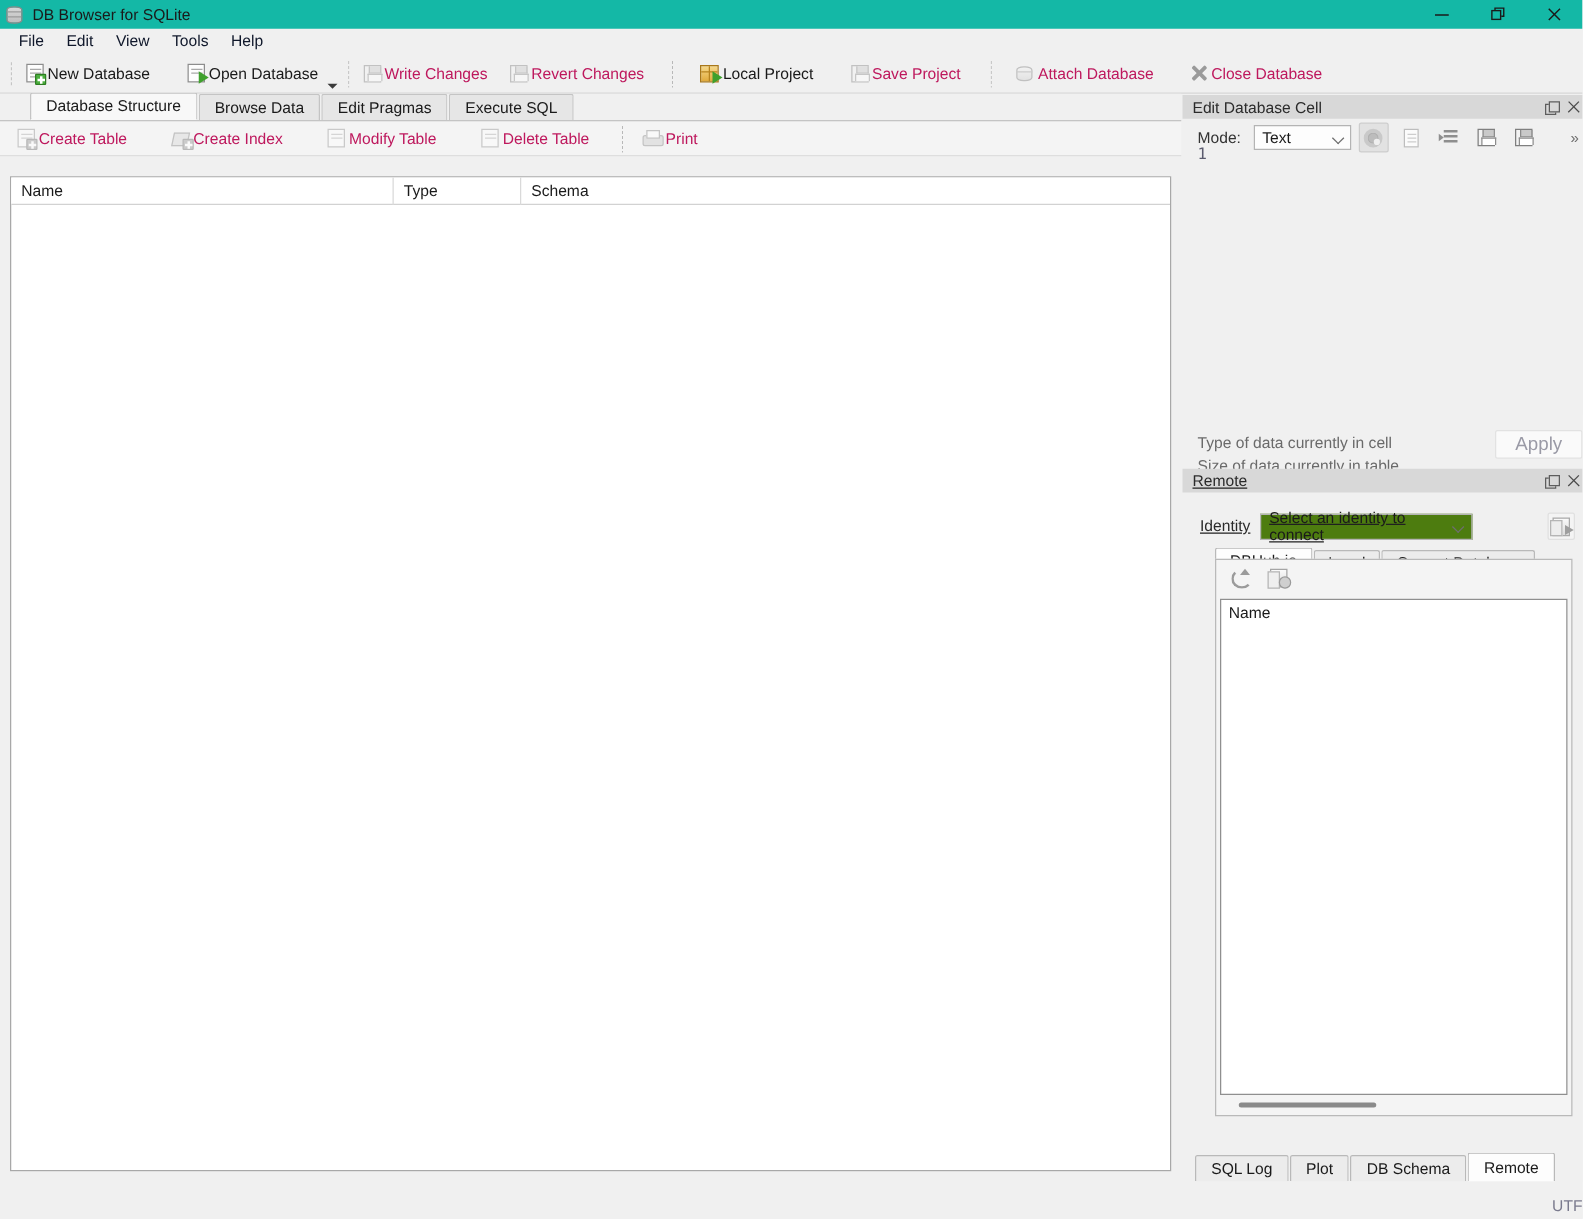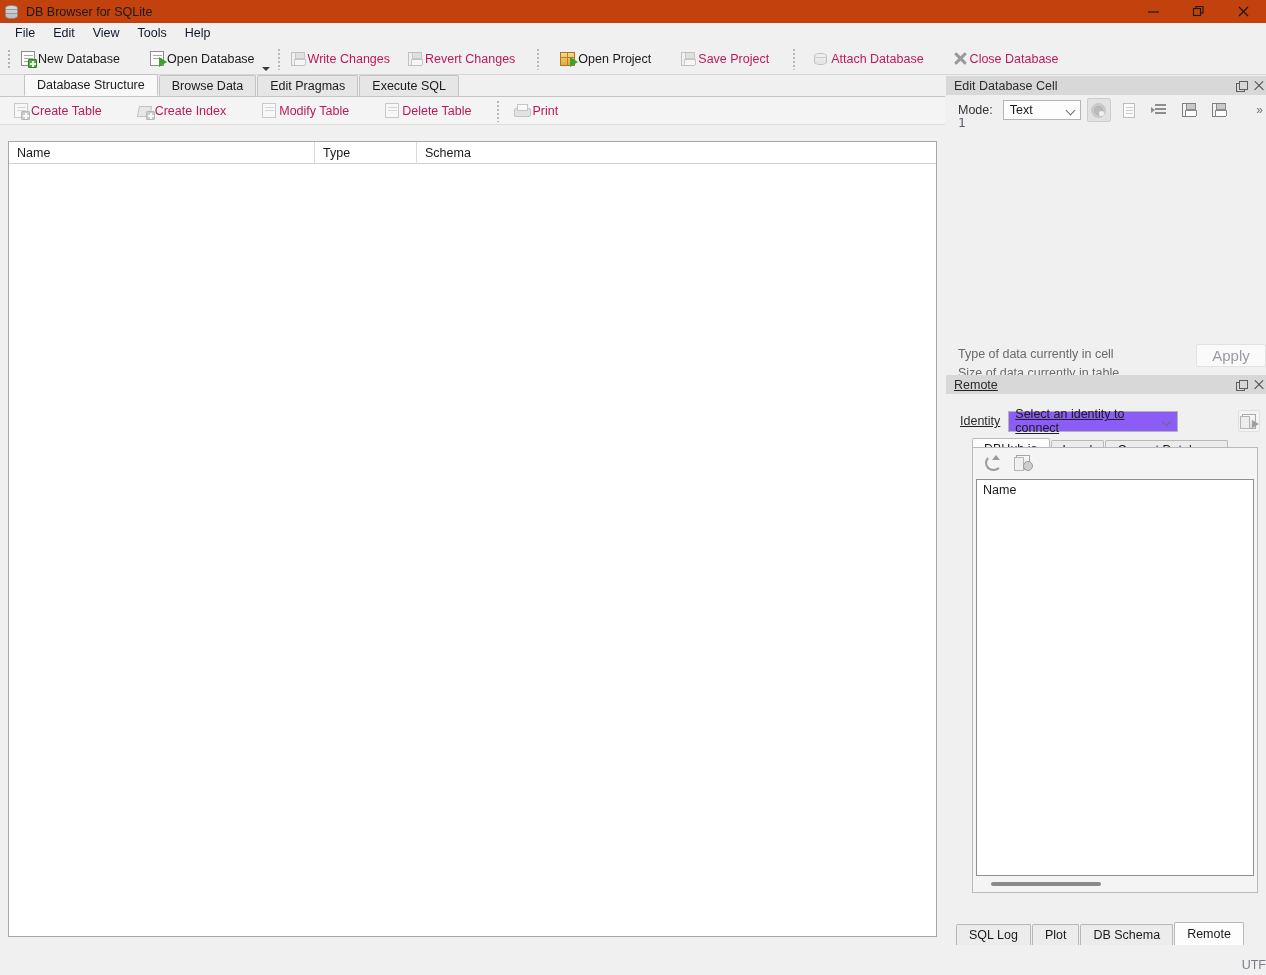--- a/index.html
+++ b/index.html
@@ -9,21 +9,21 @@
     overflow: hidden;
     font-family: "Liberation Sans", sans-serif;
     font-size: 12.5px;
     color: #202020;
     background: #f0f0f0;
   }
   #app { position: relative; width: 1266px; height: 975px; background: #f0f0f0; }
 
   
   .titlebar {
-    height: 23px; background: #c2410c;
+    height: 23px; background: #14b8a6;
     display: flex; align-items: center;
     position: relative;
   }
   .title-icon { width: 16px; height: 14px; margin-left: 4px; margin-right: 6px; position: relative; flex: none; }
   .db-cyl {
     position:absolute; left:1px; top:0; width:13px; height:14px;
     background:linear-gradient(#d8d8d8,#bdbdbd);
     border:1px solid #8a8a8a; border-radius:6px/3px;
   }
   .db-cyl::before{content:"";position:absolute;left:0;top:3px;width:100%;height:1px;background:#9a9a9a;}
@@ -192,21 +192,21 @@
     background:#fafafa; border:1px solid #e2e2e2; border-radius:2px;
     display:flex;align-items:center;justify-content:center;
     font-size:15px; color:#9a9aa6;
   }
 
   
   .remote-panel{ position:absolute; left:0; top:299px; width:320px; bottom:0;text-decoration:underline; }
   .identity-row{ height:26px; display:flex; align-items:center; padding:0 4px 0 14px; margin-top:14px; gap:8px; }
   .identity-row .lab{font-size:12.5px;color:#2b2b2b;}
   .idcombo{
-    height:21px; flex:1; max-width:170px; background:#8b5cf6; border:1px solid #b4b4b4;
+    height:21px; flex:1; max-width:170px; background:#4d7c0f; border:1px solid #b4b4b4;
     display:flex; align-items:center; justify-content:space-between; padding:0 5px 0 6px;
     font-size:12.5px; color:#1a1a1a;
   }
   .id-btn{ width:22px;height:22px;display:flex;align-items:center;justify-content:center;
     background:#f4f4f4;border:1px solid #e0e0e0;border-radius:2px;margin-left:auto;margin-right:2px;}
   .i-dbgo{width:14px;height:15px;background:linear-gradient(#fafafa,#dcdcdc);border:1px solid #a9a9a9;}
   .i-dbgo::before{content:"";position:absolute;left:-3px;top:1px;width:8px;height:11px;background:#ededed;border:1px solid #b5b5b5;}
   .i-dbgo::after{content:"";position:absolute;right:-4px;bottom:0;width:0;height:0;
     border-top:4px solid transparent;border-bottom:4px solid transparent;border-left:7px solid #9e9e9e;}
 
@@ -313,21 +313,21 @@
       <span class="ico g i-floppy"></span>
       <span class="lbl">Revert Changes</span>
     </div>
 
     <div class="tb-sep" style="margin-left:14px"></div>
 
     <div class="tb-btn enabled" style="margin-left:10px">
       <span class="ico i-box">
           <span class="badge-arrow"></span>
         </span>
-      <span class="lbl">Open Project</span>
+      <span class="lbl">Local Project</span>
     </div>
 
     <div class="tb-btn disabled" style="margin-left:18px">
       <span class="ico g i-floppy"></span>
       <span class="lbl">Save Project</span>
     </div>
 
     <div class="tb-sep" style="margin-left:16px"></div>
 
     <div class="tb-btn disabled" style="margin-left:8px">

